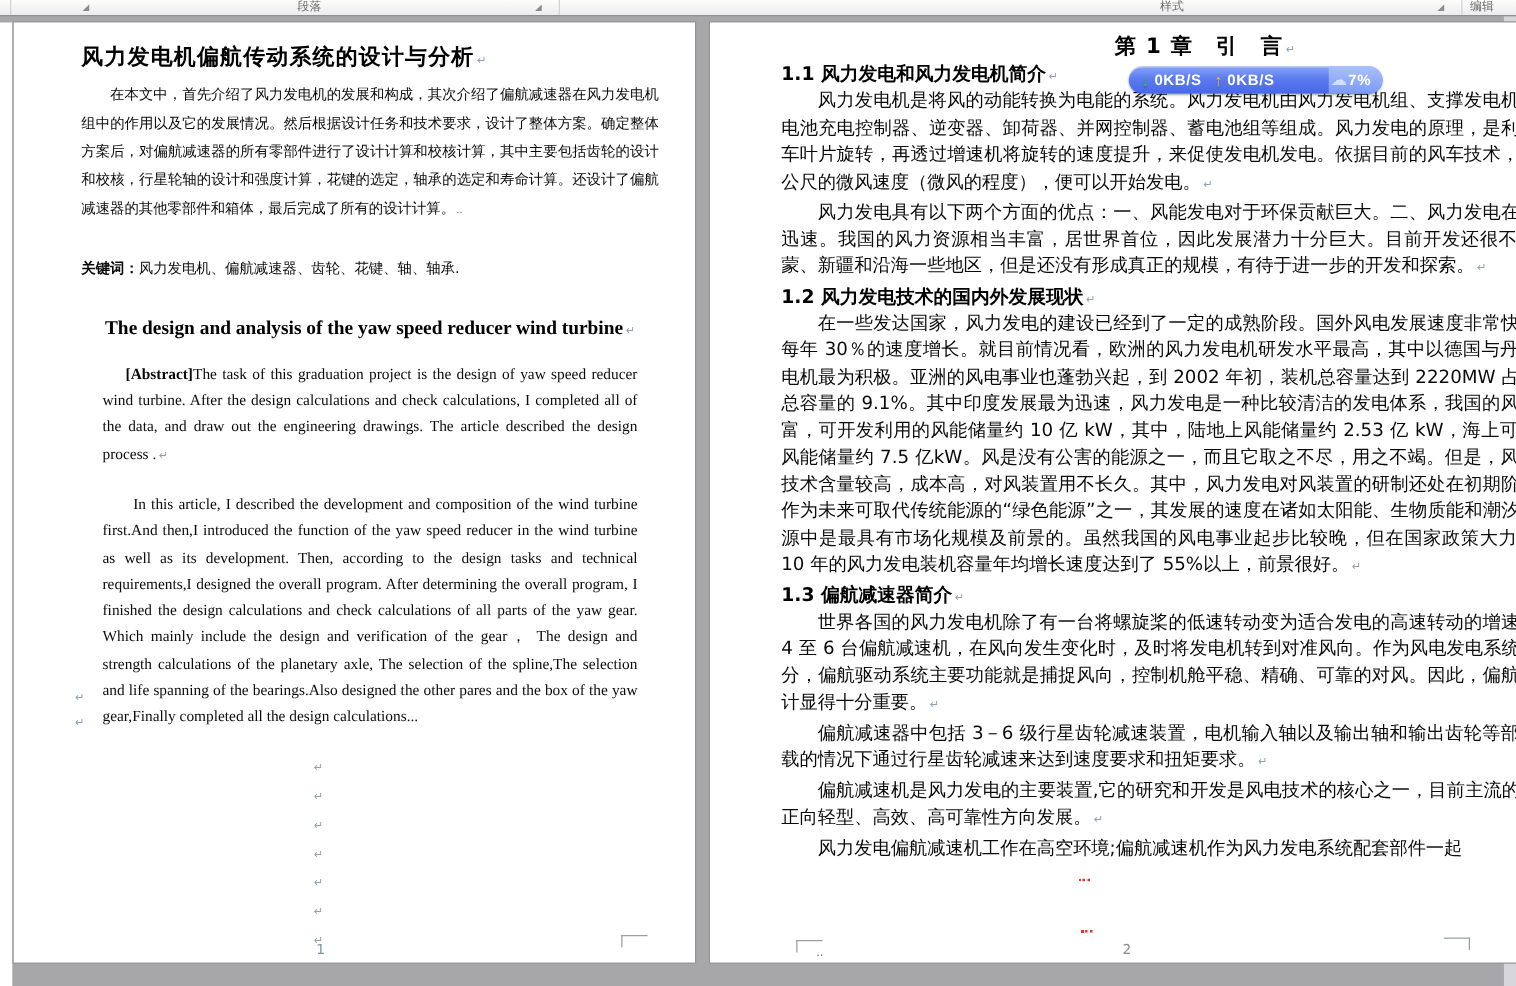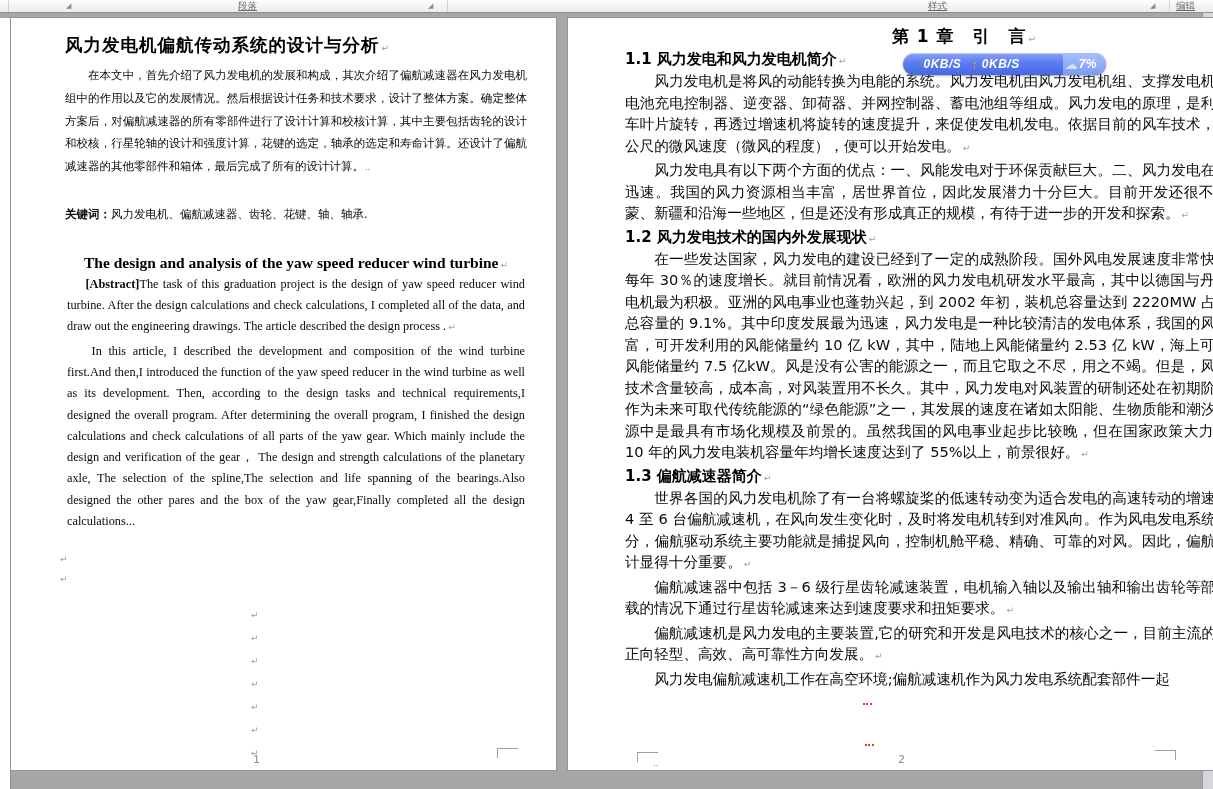--- a/index.html
+++ b/index.html
@@ -5,38 +5,38 @@
   html,body{margin:0;padding:0;}
   body{
     width:1213px;height:789px;position:relative;overflow:hidden;
     background:#a7a7aa;
     font-family:"DejaVu Sans","Liberation Sans",sans-serif;
   }
   
   .ribbon{position:absolute;top:0;left:0;width:1213px;height:12px;
     background:linear-gradient(#fdfdfd,#ececee);
     border-bottom:1px solid #8e8e92;z-index:10;}
-  .rb-label{position:absolute;top:0;font-size:9.5px;color:#6a6a6a;line-height:12px;text-decoration:underline;}
+  .rb-label{position:absolute;top:0;font-size:9.5px;color:#6a6a6a;line-height:12px;}
   .rb-sep{position:absolute;top:0;width:1px;height:12px;background:#d2d2d4;}
   .launcher{position:absolute;top:2px;width:8px;height:8px;color:#8a8a8a;font-size:7px;line-height:8px;}
   
   .left-strip{position:absolute;left:0;top:18px;width:10px;height:771px;background:#ffffff;border-right:1px solid #8c8c90;}
   .scrollbar{position:absolute;right:0;top:13px;width:10px;height:776px;background:#d7d7db;border-left:1px solid #9a9a9e;}
   .scroll-thumb{position:absolute;left:1px;top:14px;width:8px;height:270px;background:#aeaeb4;border:1px solid #93939a;box-sizing:border-box;border-radius:2px;}
   
   .page{position:absolute;top:18px;height:752px;background:#fff;box-shadow:0 0 0 1px #96969a;box-sizing:border-box;overflow:hidden;}
   .page1{left:11px;width:545px;padding:10px 29px 0 54px;}
   .page2{left:568px;width:762px;padding:6px 26px 0 57px;}
   
   .t-cn{font-size:17.5px;font-weight:bold;text-align:left;letter-spacing:1px;margin:5px 0 7px;color:#000;}
   .cjk{font-size:11.5px;line-height:22.8px;text-align:justify;margin:0;color:#0a0a0a;}
   .ind1{text-indent:1em}.ind2{text-indent:2em}.ind15{text-indent:1.5em}
   .kw{margin-top:23px;text-indent:0;}
   .t-en{font-family:"Liberation Serif","DejaVu Serif",serif;font-size:15.5px;font-weight:bold;text-align:center;margin:28px 0 1px;color:#000;}
-  .en{font-family:"Liberation Serif","DejaVu Serif",serif;font-size:12.3px;line-height:21.3px;text-align:justify;margin:2px;color:#0a0a0a;}
+  .en{font-family:"Liberation Serif","DejaVu Serif",serif;font-size:12.3px;line-height:21.3px;text-align:justify;margin:17px;color:#0a0a0a;}
   .keys{margin-top:22px;text-indent:0;text-align:left;}
   
   .ch-title{font-size:17px;font-weight:bold;text-align:center;letter-spacing:1px;margin:1px 0 2px;color:#000;}
   .sec{font-size:15px;font-weight:bold;margin:1px 0 1px;color:#000;}
   .cjk2{font-size:14.6px;line-height:21.5px;text-align:justify;margin:0;color:#0a0a0a;}
   
   .cr{color:#8fa1b3;font-size:9px;margin-left:2px;font-weight:normal;font-family:"DejaVu Sans",sans-serif;}
   .dots{color:#666;font-size:8px;margin-left:1px;font-weight:normal;}
   .pilcol span{display:block;color:#8fa1b3;font-size:9px;}
   .p1-left-col{position:absolute;left:49px;top:531px;}
@@ -53,21 +53,21 @@
   .spellmark{position:absolute;width:9px;height:3px;border-bottom:2px dotted #e0392a;}
   
   .net-widget{position:absolute;left:903px;top:53px;width:203px;height:22px;z-index:50;
     border-radius:11px;display:flex;align-items:center;
     background:linear-gradient(#8aa4f8 0%,#5b7bf0 45%,#4867e6 100%);
     box-shadow:inset 0 1px 0 rgba(255,255,255,.45),0 1px 2px rgba(0,0,0,.35);
     color:#fff;font-size:12px;font-weight:bold;font-family:"Liberation Sans","DejaVu Sans",sans-serif;}
   .nw-arrow{font-size:13px;font-weight:bold;margin:0 4px 0 10px;text-shadow:0 1px 1px rgba(0,0,0,.25);}
   .nw-down{color:#35c24a;}
   .nw-up{color:#ffb625;}
-  .nw-text{letter-spacing:.5px;font-style:italic;}
+  .nw-text{letter-spacing:.5px;}
   .nw-right{margin-left:auto;height:22px;display:flex;align-items:center;padding:0 9px 0 2px;
     border-radius:0 11px 11px 0;background:linear-gradient(#a9c0fb,#7b9af5);}
   .nw-cloud{color:#cfe0ff;font-size:13px;margin-right:1px;font-weight:normal;}
 </style>
 </head>
 <body>
 
 <div class="ribbon">
   <div class="rb-sep" style="left:8px"></div>
   <span class="launcher" style="left:66px">◢</span>

